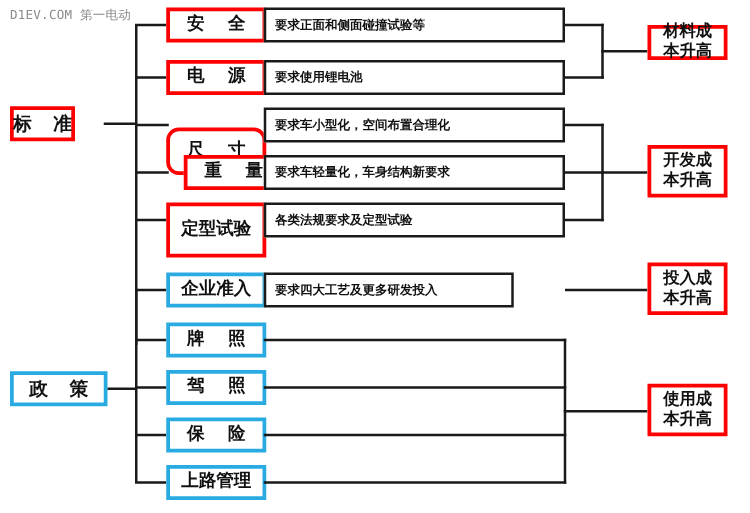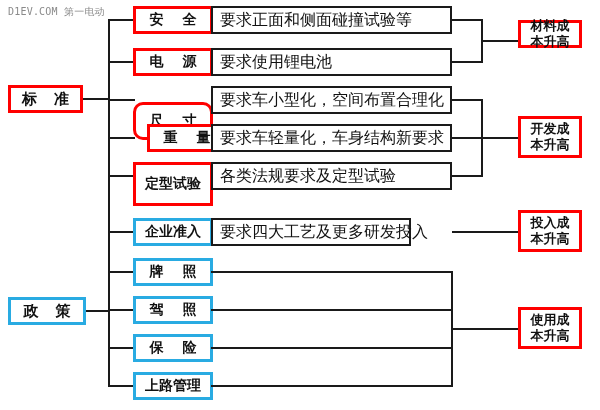--- a/index.html
+++ b/index.html
@@ -50,22 +50,22 @@
   .cat{
     font-size:14px;
     font-weight:bold;
   }
   .cat.spaced{letter-spacing:7px;text-indent:7px;}
 
   
   .desc{
     justify-content:flex-start;
     padding-left:7px;
-    font-size:16px;
-    font-weight:normal;
+    font-size:10px;
+    font-weight:bold;
   }
 
   
   .sum{
     flex-direction:column;
     justify-content:center;
     align-items:center;
     font-size:13px;
     font-weight:bold;
     line-height:1.25;
@@ -77,21 +77,21 @@
   .h{height:2px;}
   .v{width:2px;}
 </style>
 </head>
 <body>
 
 <div id="canvas">
 
   <div class="watermark">D1EV.COM 第一电动</div>
 
-  <div class="box red root" style="left:8px;top:85px;width:75px;height:28px;">标  准</div>
+  <div class="box red root" style="left:8px;top:85px;width:52px;height:28px;">标  准</div>
 
   <div class="ln h" style="left:83px;top:98px;width:26px;"></div>
 
   <div class="ln v" style="left:108px;top:20px;height:256px;"></div>
 
   <div class="ln h" style="left:108px;top:19px;width:27px;"></div>
   <div class="box red cat spaced" style="left:133px;top:6px;width:80px;height:28px;">安  全</div>
   <div class="box black desc" style="left:211px;top:6px;width:241px;height:28px;">要求正面和侧面碰撞试验等</div>
 
   <div class="ln h" style="left:108px;top:61px;width:27px;"></div>

